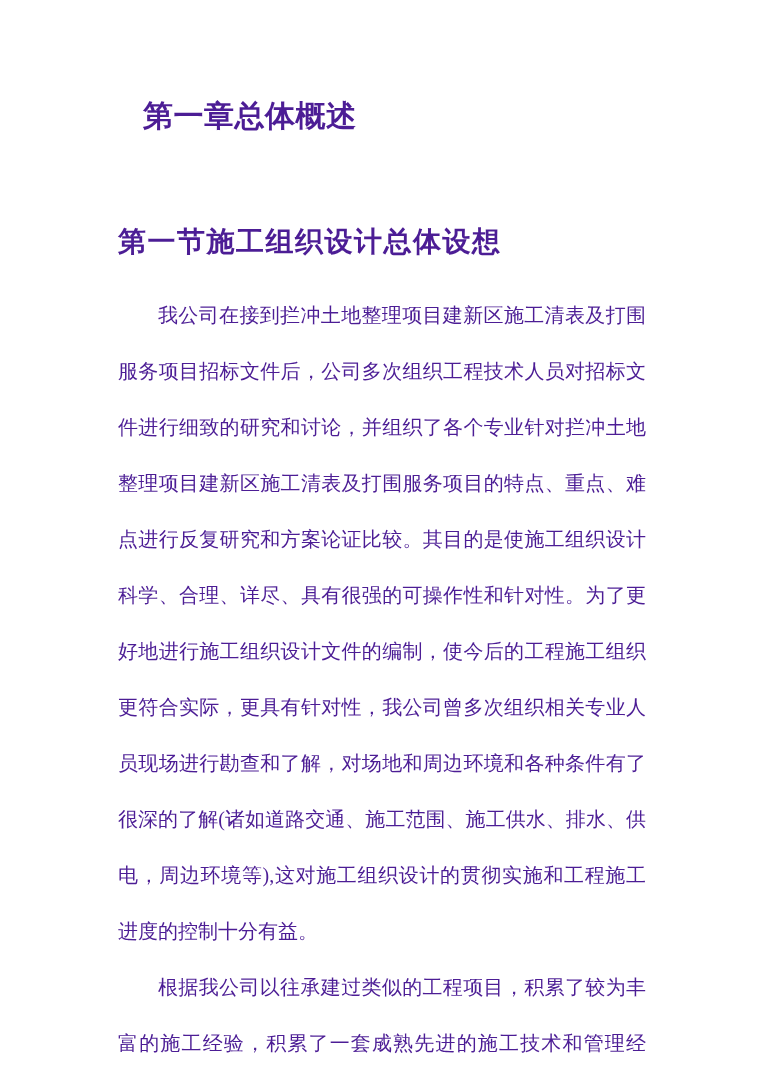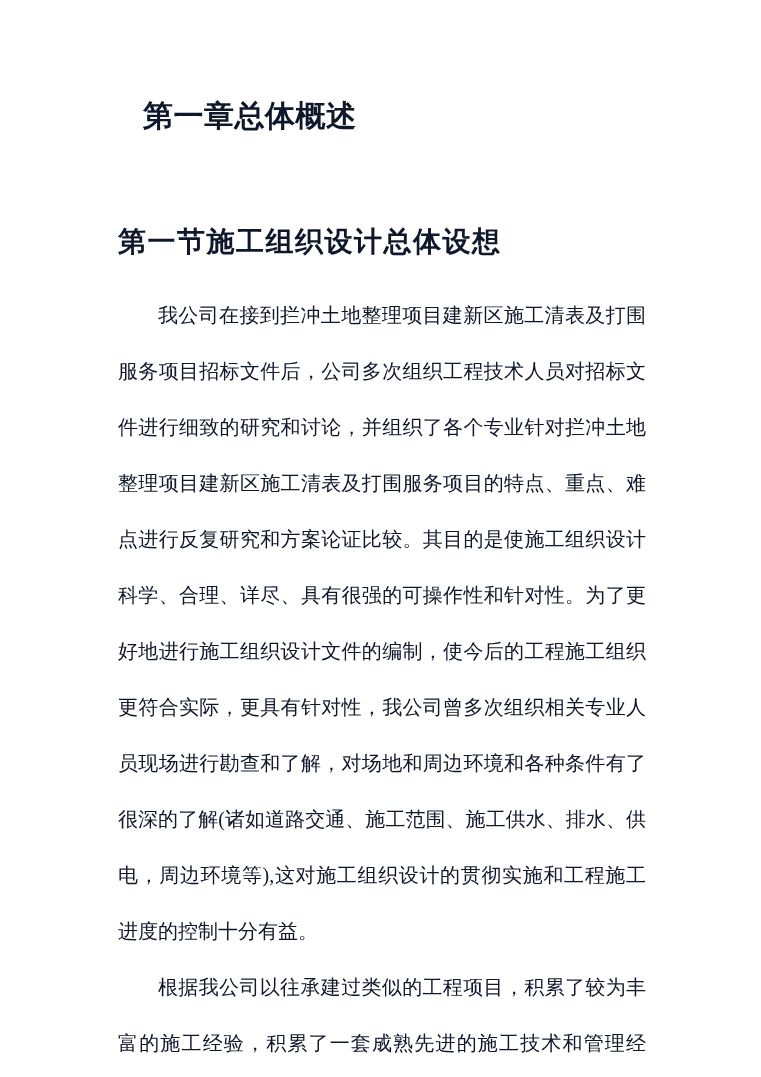--- a/index.html
+++ b/index.html
@@ -5,21 +5,21 @@
     html, body {
       margin: 0;
       padding: 0;
       background: #ffffff;
     }
     .page {
       position: relative;
       width: 761px;
       height: 1077px;
       background: #ffffff;
-      color: #0f172a;
+      color: #4c1d95;
       font-family: "Liberation Serif", serif;
       overflow: hidden;
     }
     .chapter-title {
       position: absolute;
       left: 143px;
       top: 96px;
       font-size: 30px;
       font-weight: bold;
       letter-spacing: 0.5px;

